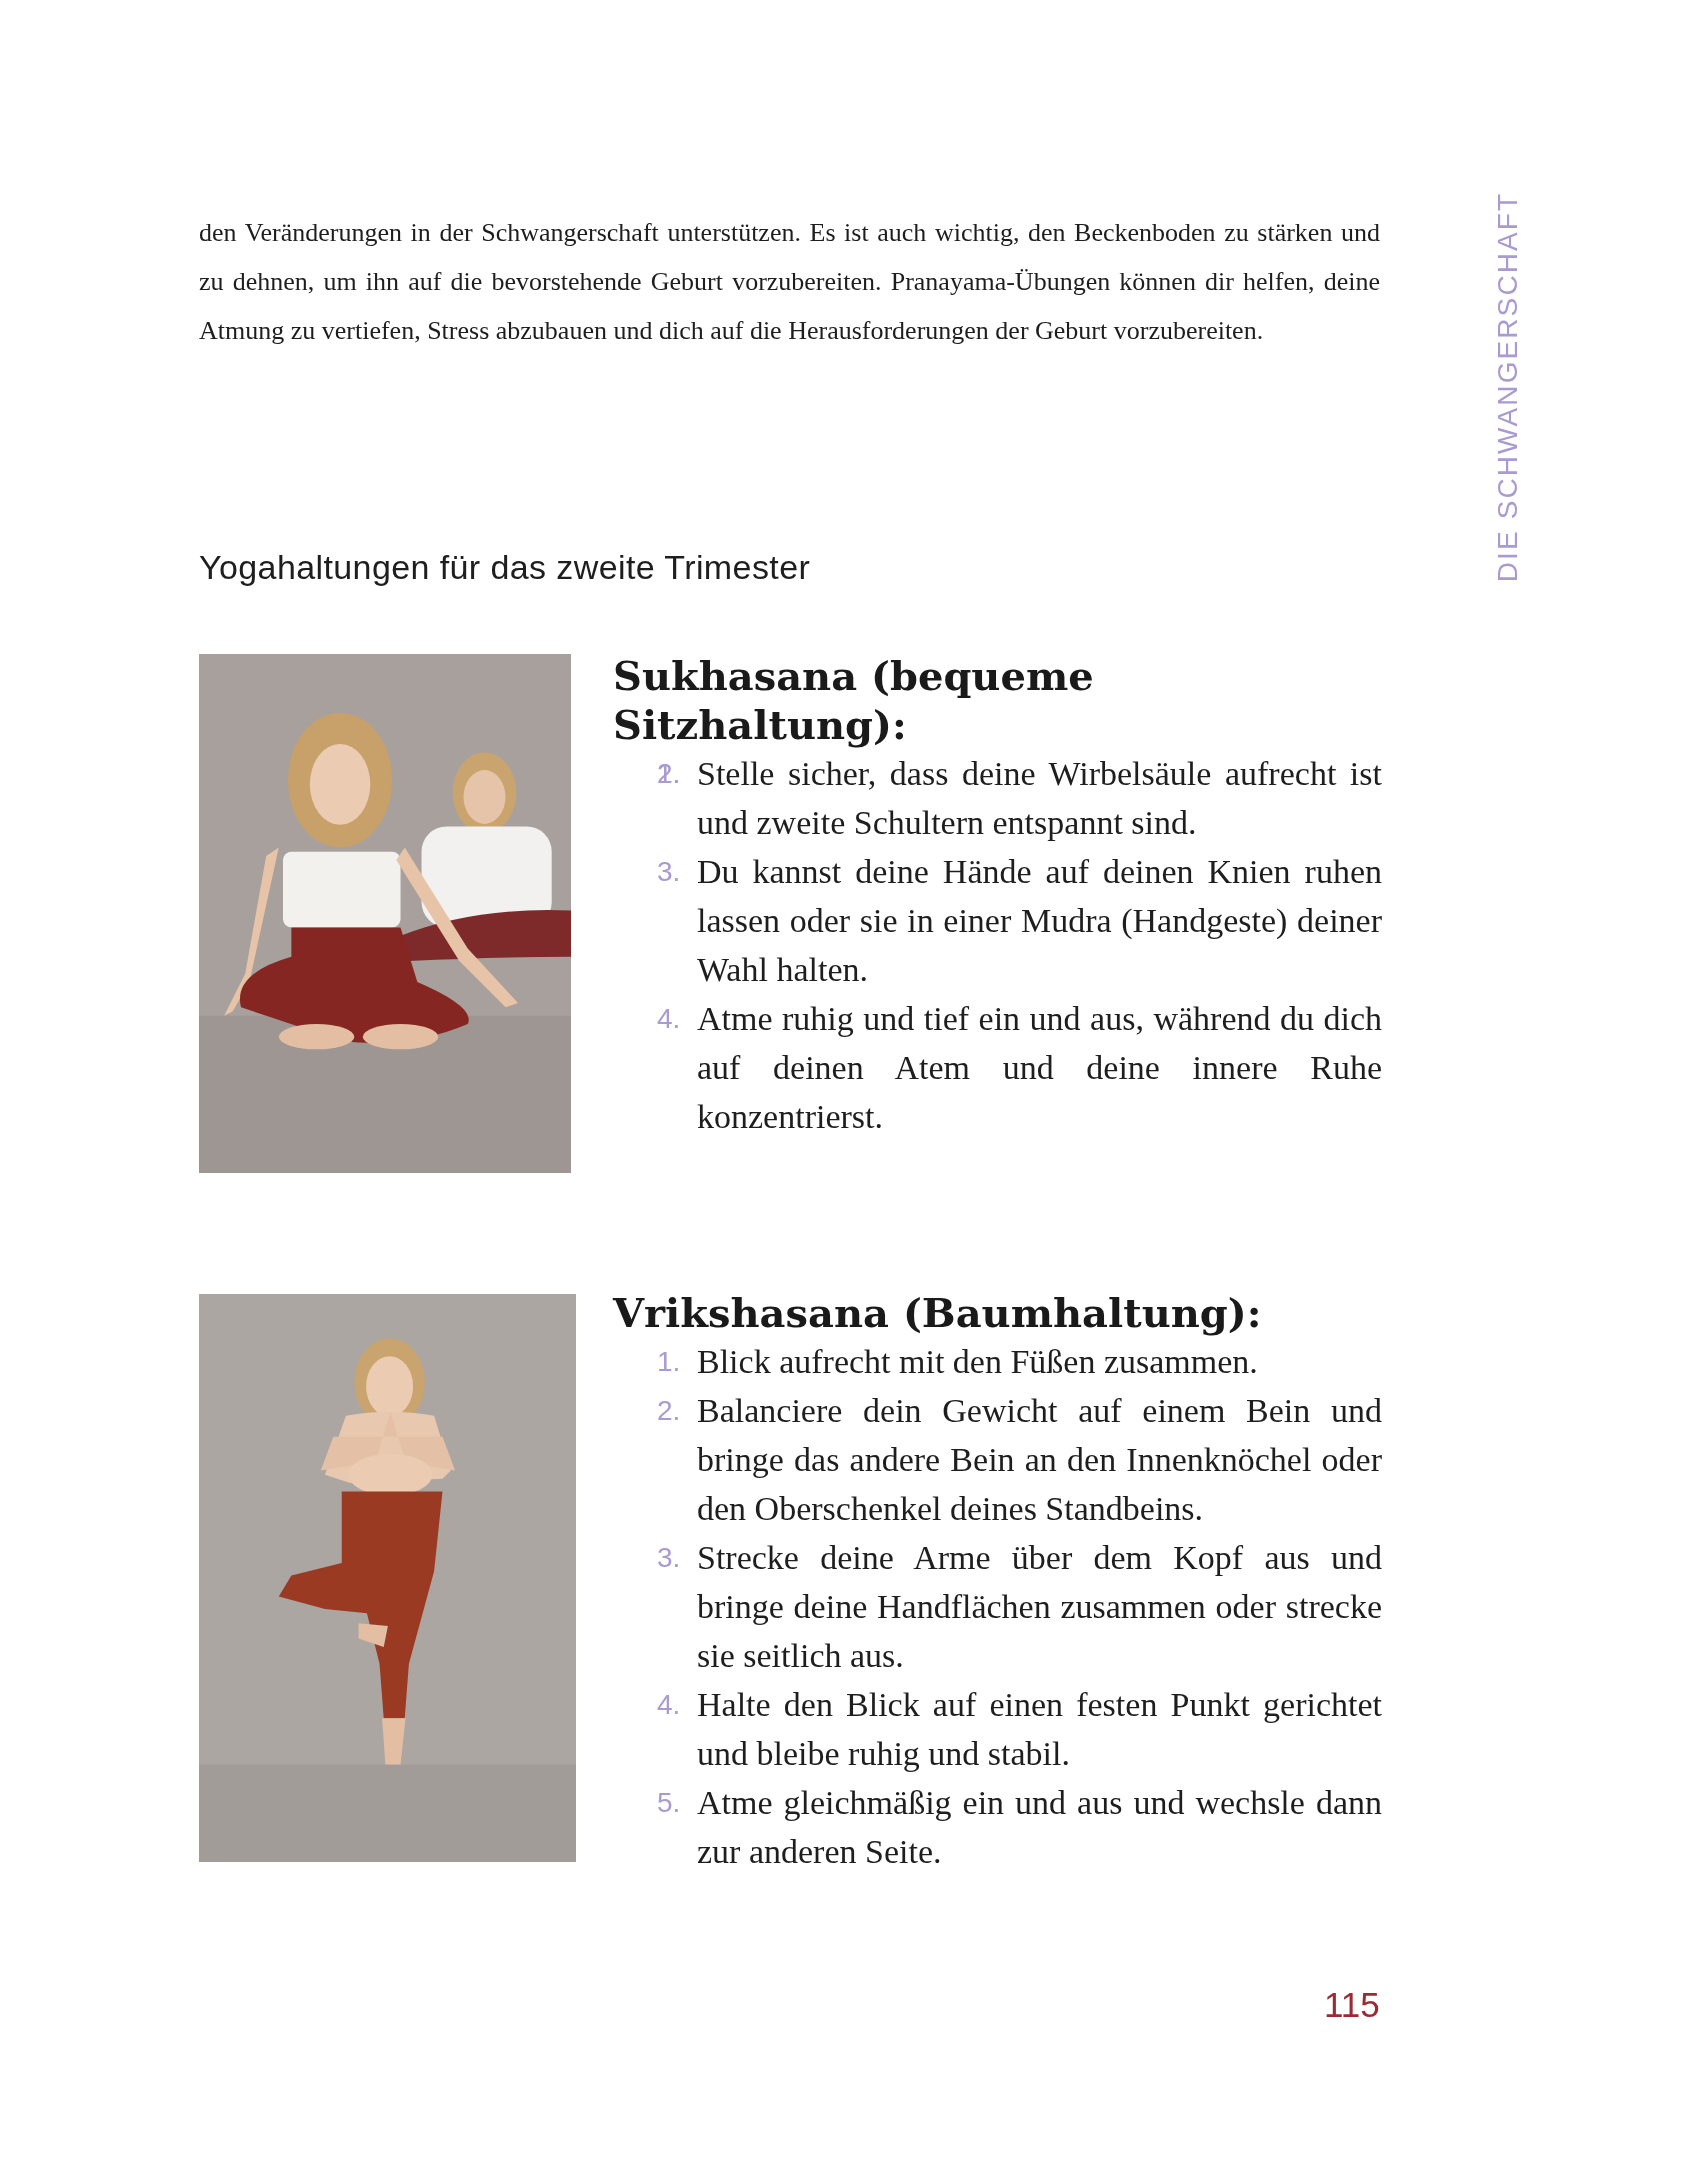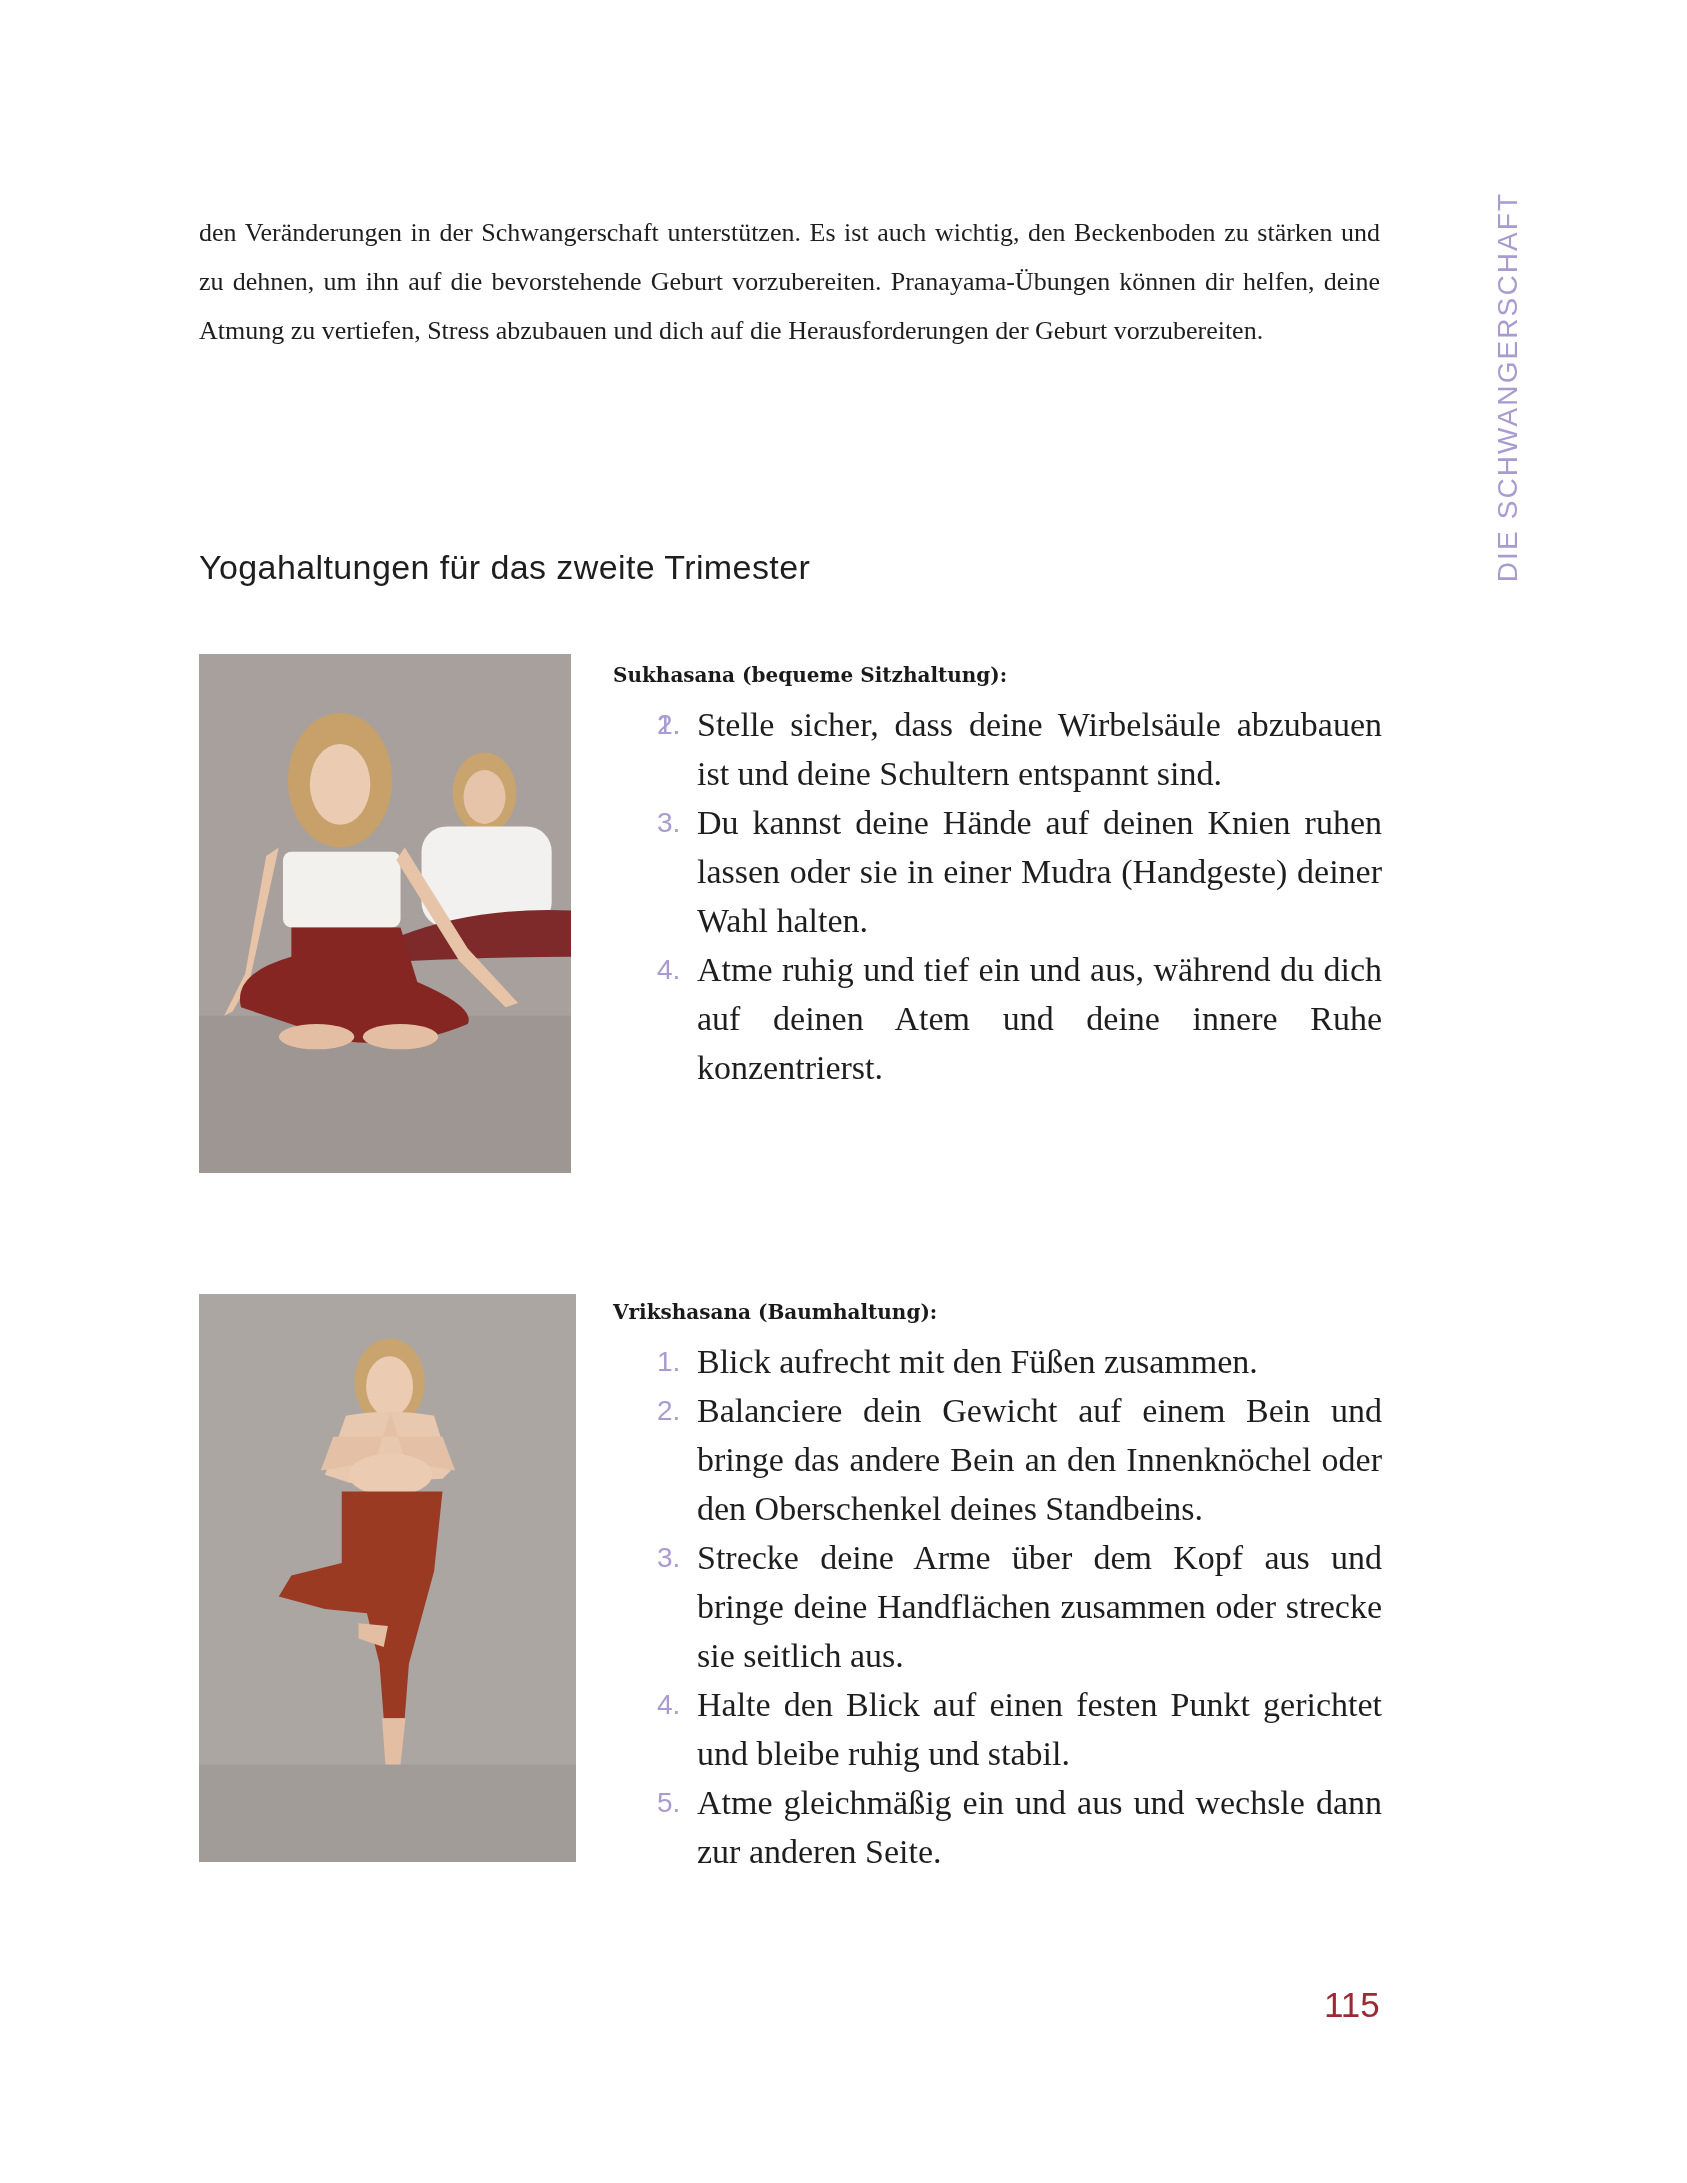--- a/index.html
+++ b/index.html
@@ -32,21 +32,21 @@
   .photo1 { top: 654px; width: 372px; height: 519px; }
   .photo2 { top: 1294px; width: 377px; height: 568px;
     background: linear-gradient(180deg, #a29b98 0%, #b2aeab 50%, #a8a19e 100%); }
   .photo svg { display: block; width: 100%; height: 100%; }
 
   .pose { position: absolute; left: 613px; width: 769px; }
   .pose1 { top: 651px; }
   .pose2 { top: 1288px; }
   .pose-title {
     font-family: "DejaVu Serif", "Liberation Serif", serif; font-weight: bold;
-    font-size: 20px; line-height: 49px; color: #1a1a1a; margin: 0;
+    font-size: 40px; line-height: 49px; color: #1a1a1a; margin: 0;
   }
   .steps { list-style: none; margin: 0; padding: 0; }
   .step { position: relative; padding-left: 84px;
     font-family: "Liberation Serif", "DejaVu Serif", serif; font-size: 34px; line-height: 49px;
     color: #1e1e1e; text-align: justify; }
   .step-num { position: absolute; left: 44px; top: 0;
     font-family: "Liberation Sans", "DejaVu Sans", sans-serif; font-size: 28px; color: #a99bd0; }
   .page-number { position: absolute; left: 1324px; top: 1977px;
     font-family: "Liberation Sans", "DejaVu Sans", sans-serif; font-size: 35px; color: #9a2a34; margin-top: 8px; }
 </style>
@@ -85,21 +85,21 @@
   </div>
 
   <div class="pose pose1">
     <h3 class="pose-title">Sukhasana (bequeme Sitzhaltung):</h3>
     <ol class="steps">
       <li class="step">
         <span class="step-num">1.</span>
       </li>
       <li class="step">
         <span class="step-num">2.</span>
-        <span>Stelle sicher, dass deine Wirbelsäule abzubauen ist und deine Schultern entspannt sind.</span>
+        <span>Stelle sicher, dass deine Wirbelsäule aufrecht ist und zweite Schultern entspannt sind.</span>
       </li>
       <li class="step">
         <span class="step-num">3.</span>
         <span>Du kannst deine Hände auf deinen Knien ruhen lassen oder sie in einer Mudra (Handgeste) deiner Wahl halten.</span>
       </li>
       <li class="step">
         <span class="step-num">4.</span>
         <span>Atme ruhig und tief ein und aus, während du dich auf deinen Atem und deine innere Ruhe konzentrierst.</span>
       </li>
     </ol>

